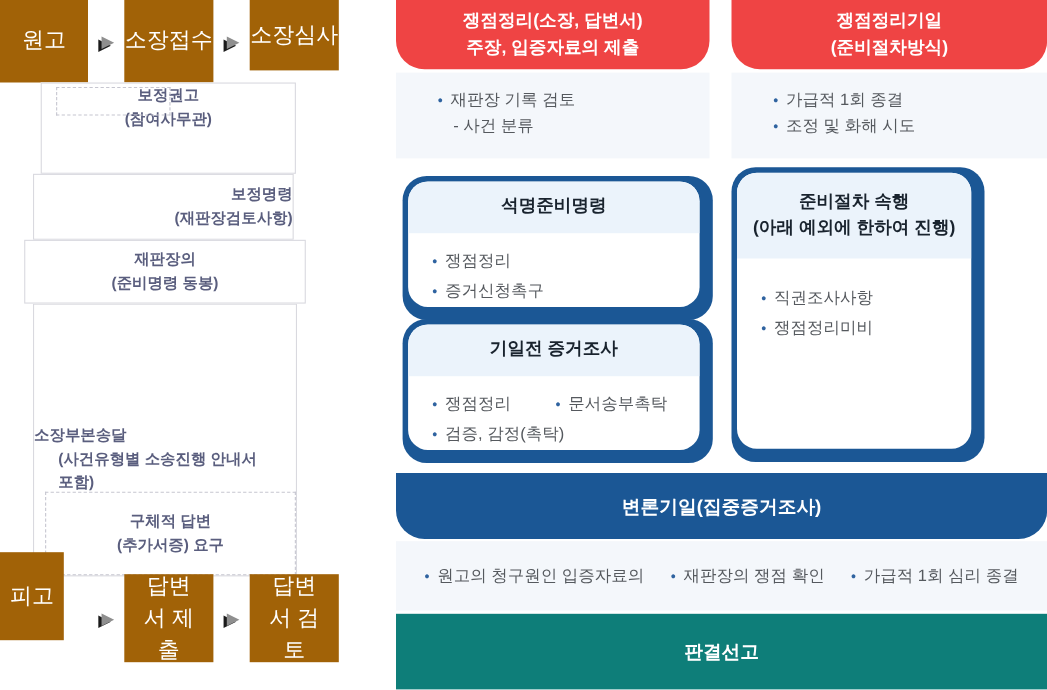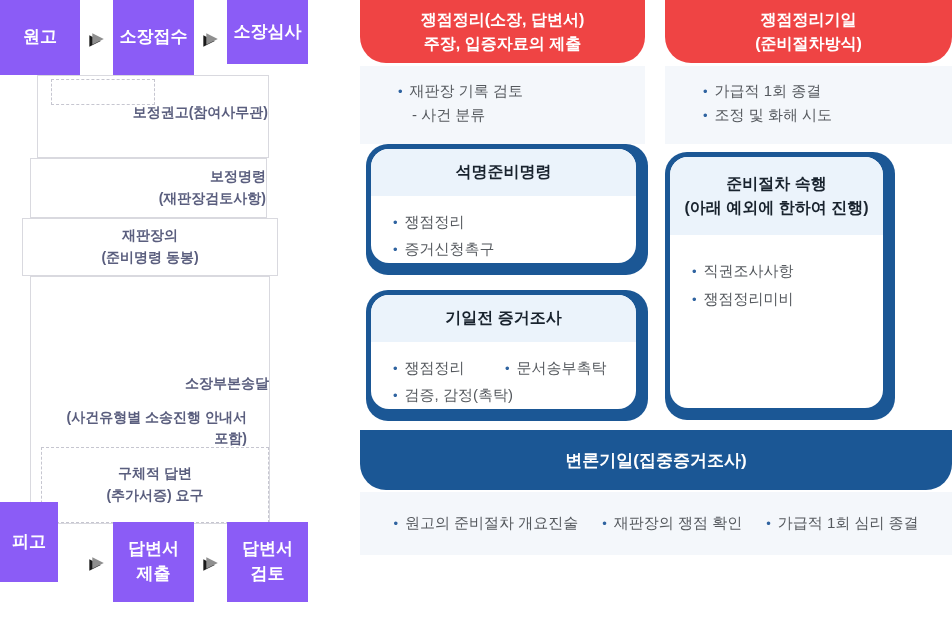--- a/index.html
+++ b/index.html
@@ -2,35 +2,35 @@
 <html><head>
 <meta charset="utf-8">
 <style>
   html,body{margin:0;padding:0;background:#ffffff;}
   #stage{
     position:relative;width:952px;height:627px;background:#ffffff;overflow:hidden;
     font-family:"Liberation Sans","DejaVu Sans",sans-serif;
   }
   
   .t-node{
-    position:absolute;background:#8b5cf6;color:#ffffff;font-weight:bold;font-size:17px;
+    position:absolute;background:#a16207;color:#ffffff;font-weight:normal;font-size:20px;
     display:flex;align-items:center;justify-content:center;text-align:center;line-height:1.45;
   }
   .arrow{
     position:absolute;display:flex;align-items:center;justify-content:center;
     color:#8f8f8f;font-size:15px;text-shadow:-3px 2px 0 #1a1a1a;
   }
   .s-box{
     position:absolute;background:#ffffff;border:1px solid #d9d9df;box-sizing:border-box;
     color:#5A5E7E;font-weight:bold;font-size:14px;line-height:1.55;text-align:center;
   }
   .s-center{display:flex;flex-direction:column;align-items:center;justify-content:center;}
-  .s-bottom{display:flex;flex-direction:row;align-items:center;justify-content:flex-end;padding-bottom:8px;padding-left:48px;}
+  .s-bottom{display:flex;flex-direction:column;align-items:center;justify-content:flex-start;padding-bottom:8px;}
   .dashed{border:1px dashed #c6c6d0;position:absolute;box-sizing:border-box;background:transparent;}
-  .step4-text{position:absolute;top:96px;left:0;right:0;text-align:right;}
+  .step4-text{position:absolute;top:108px;left:0;right:0;text-align:left;}
   
   .panel{position:absolute;}
   .p-head{
     background:#ef4444;color:#ffffff;font-weight:bold;font-size:16px;line-height:1.5;
     border-radius:0 0 26px 26px;height:63px;display:flex;flex-direction:column;
     align-items:center;justify-content:center;text-align:center;
   }
   .p-body{
     background:#F4F7FB;margin-top:3px;box-sizing:border-box;
     color:#55595E;font-size:15px;line-height:1.6;
@@ -86,21 +86,21 @@
   </div>
 
   <div class="s-box s-center" style="left:22px;top:218px;width:256px;height:58px;">
     <div>재판장의</div>
     <div>(준비명령 동봉)</div>
   </div>
 
   <div class="s-box" style="left:30px;top:276px;width:240px;height:248px;">
     <div class="step4-text">
       <div>소장부본송달</div>
-      <div style="padding:0 22px;margin-top:12px;">(사건유형별 소송진행 안내서 포함)</div>
+      <div style="padding:0 22px;">(사건유형별 소송진행 안내서 포함)</div>
     </div>
     <div class="dashed s-center" style="left:10px;top:170px;width:228px;height:76px;display:flex;flex-direction:column;align-items:center;justify-content:center;">
       <div>구체적 답변</div>
       <div>(추가서증) 요구</div>
     </div>
   </div>
 
   <div class="t-node" style="left:0;top:502px;width:58px;height:80px;">피고</div>
   <div class="arrow" style="left:84px;top:522px;width:28px;height:80px;">▶</div>
   <div class="t-node" style="left:113px;top:522px;width:81px;height:80px;padding:0 12px;box-sizing:border-box;">답변서 제출</div>
@@ -131,21 +131,21 @@
         <span class="dot">•</span>
         <span>가급적 1회 종결</span>
       </div>
       <div class="b-item">
         <span class="dot">•</span>
         <span>조정 및 화해 시도</span>
       </div>
     </div>
   </div>
 
-  <div class="nbox" style="left:366px;top:144px;width:282px;height:131px;">
+  <div class="nbox" style="left:366px;top:160px;width:282px;height:131px;">
     <div class="nbox-inner">
       <div class="n-head" style="height:52px;">석명준비명령</div>
       <div class="n-body">
         <div class="b-item">
           <span class="dot">•</span>
           <span>쟁점정리</span>
         </div>
         <div class="b-item">
           <span class="dot">•</span>
           <span>증거신청촉구</span>
@@ -192,26 +192,27 @@
           <span>쟁점정리미비</span>
         </div>
       </div>
     </div>
   </div>
 
   <div class="hearing-head" style="left:360px;top:430px;width:592px;height:60px;">변론기일(집중증거조사)</div>
   <div class="hearing-body" style="left:360px;top:492px;width:592px;height:63px;">
     <div class="b-item">
       <span class="dot">•</span>
-      <span>원고의 준비절차 개요진술</span>
+      <span>원고의 청구원인 입증자료의</span>
     </div>
     <div class="b-item">
       <span class="dot">•</span>
       <span>재판장의 쟁점 확인</span>
     </div>
     <div class="b-item">
       <span class="dot">•</span>
       <span>가급적 1회 심리 종결</span>
     </div>
   </div>
 
+  <div class="verdict" style="left:360px;top:558px;width:592px;height:69px;">판결선고</div>
 
 </div>
 
 </body></html>

